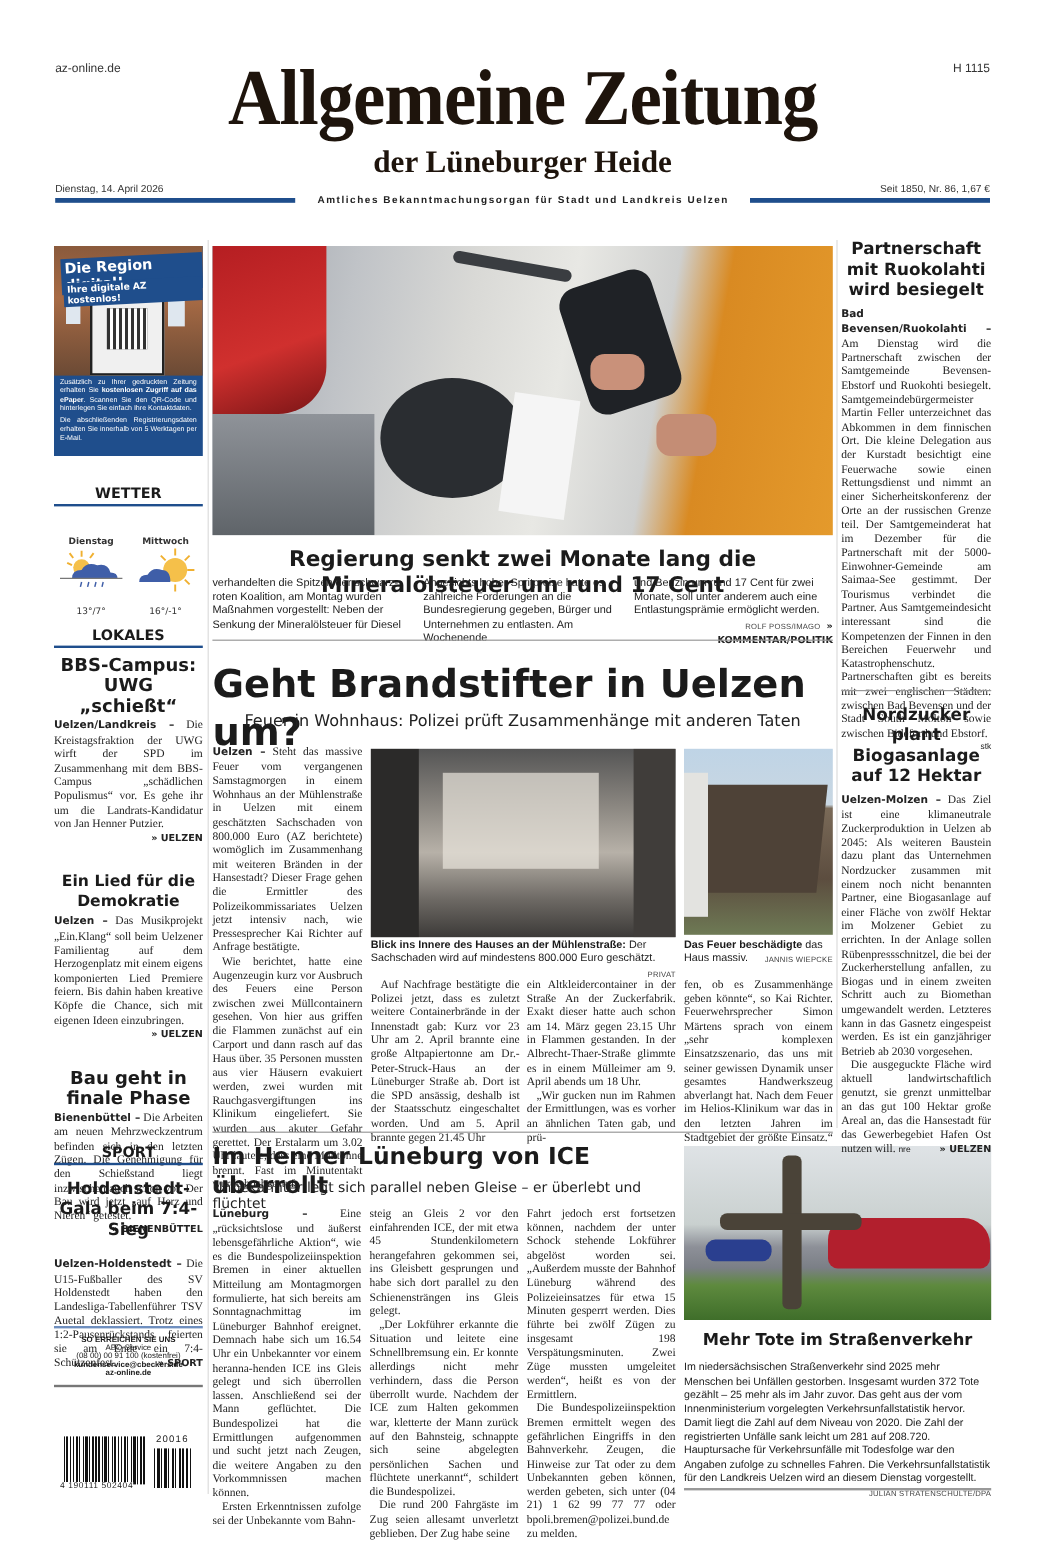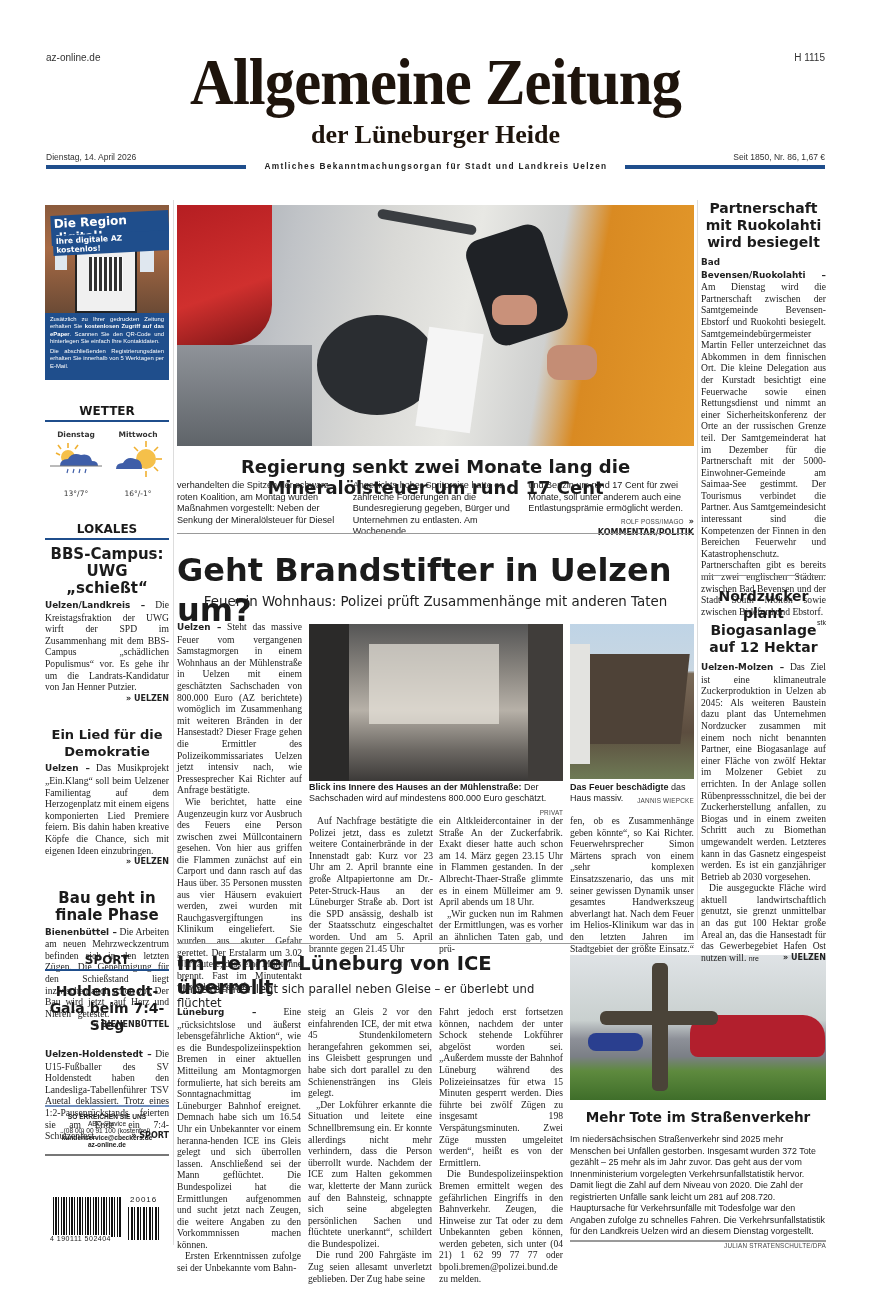--- a/index.html
+++ b/index.html
@@ -43,21 +43,21 @@
   <div class="sans" style="position:absolute;left:6px;top:8px;background:#1f4e8c;color:#fff;font-weight:bold;font-size:12px;padding:1px 3px;transform:rotate(-3deg)">Die Region digital!</div>
   <div class="sans" style="position:absolute;left:8px;top:28px;background:#1f4e8c;color:#fff;font-weight:bold;font-size:7.6px;padding:1px 3px;transform:rotate(-3deg)">Ihre digitale AZ kostenlos!</div>
   <div class="lib" style="position:absolute;left:5px;top:111px;width:114px;color:#fff;font-size:5.9px;line-height:7.3px;text-align:justify">
     <span>Zusätzlich zu Ihrer gedruckten Zeitung erhalten Sie </span><b>kostenlosen Zugriff auf das ePaper</b><span>. Scannen Sie den QR-Code und hinterlegen Sie einfach Ihre Kontaktdaten.</span>
     <div style="margin-top:3px">Die abschließenden Registrierungsdaten erhalten Sie innerhalb von 5 Werktagen per E-Mail.</div>
   </div>
 </div>
 
 <div class="col" style="left:45px;top:404px;width:124px">
   <div class="sec-head">WETTER</div>
-  <div style="display:flex;justify-content:space-between;margin-top:8px">
+  <div style="display:flex;justify-content:space-between;margin-top:24px">
     <div style="width:62px;text-align:center">
       <div class="sans" style="font-size:7.5px;font-weight:bold;color:#333">Dienstag</div>
       <svg width="60" height="40" viewBox="0 0 60 40">
         <g stroke="#f0b030" stroke-width="1.6">
             <line x1="22" y1="4" x2="22" y2="9"></line>
             <line x1="10" y1="14" x2="14" y2="16"></line>
             <line x1="12" y1="6" x2="15" y2="10"></line>
             <line x1="32" y1="6" x2="29" y2="10"></line>
           </g>
         <circle cx="22" cy="18" r="7" fill="#f5c04a"></circle>

